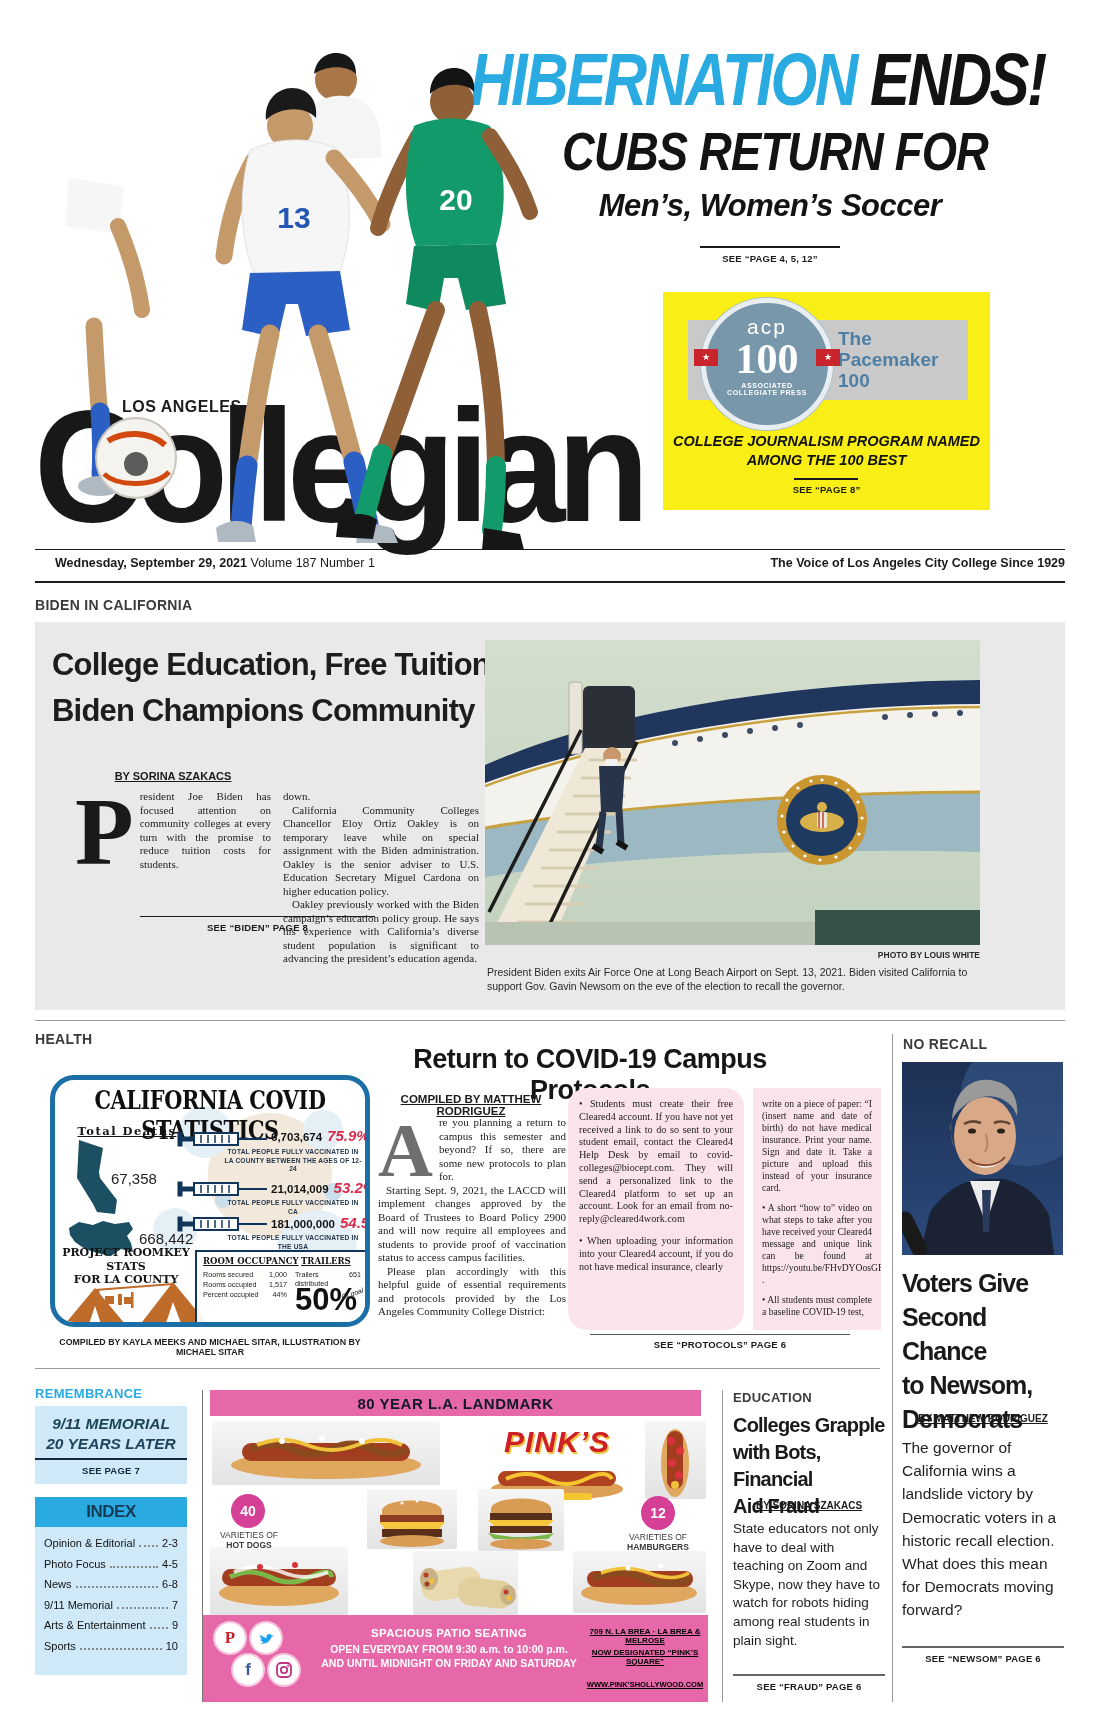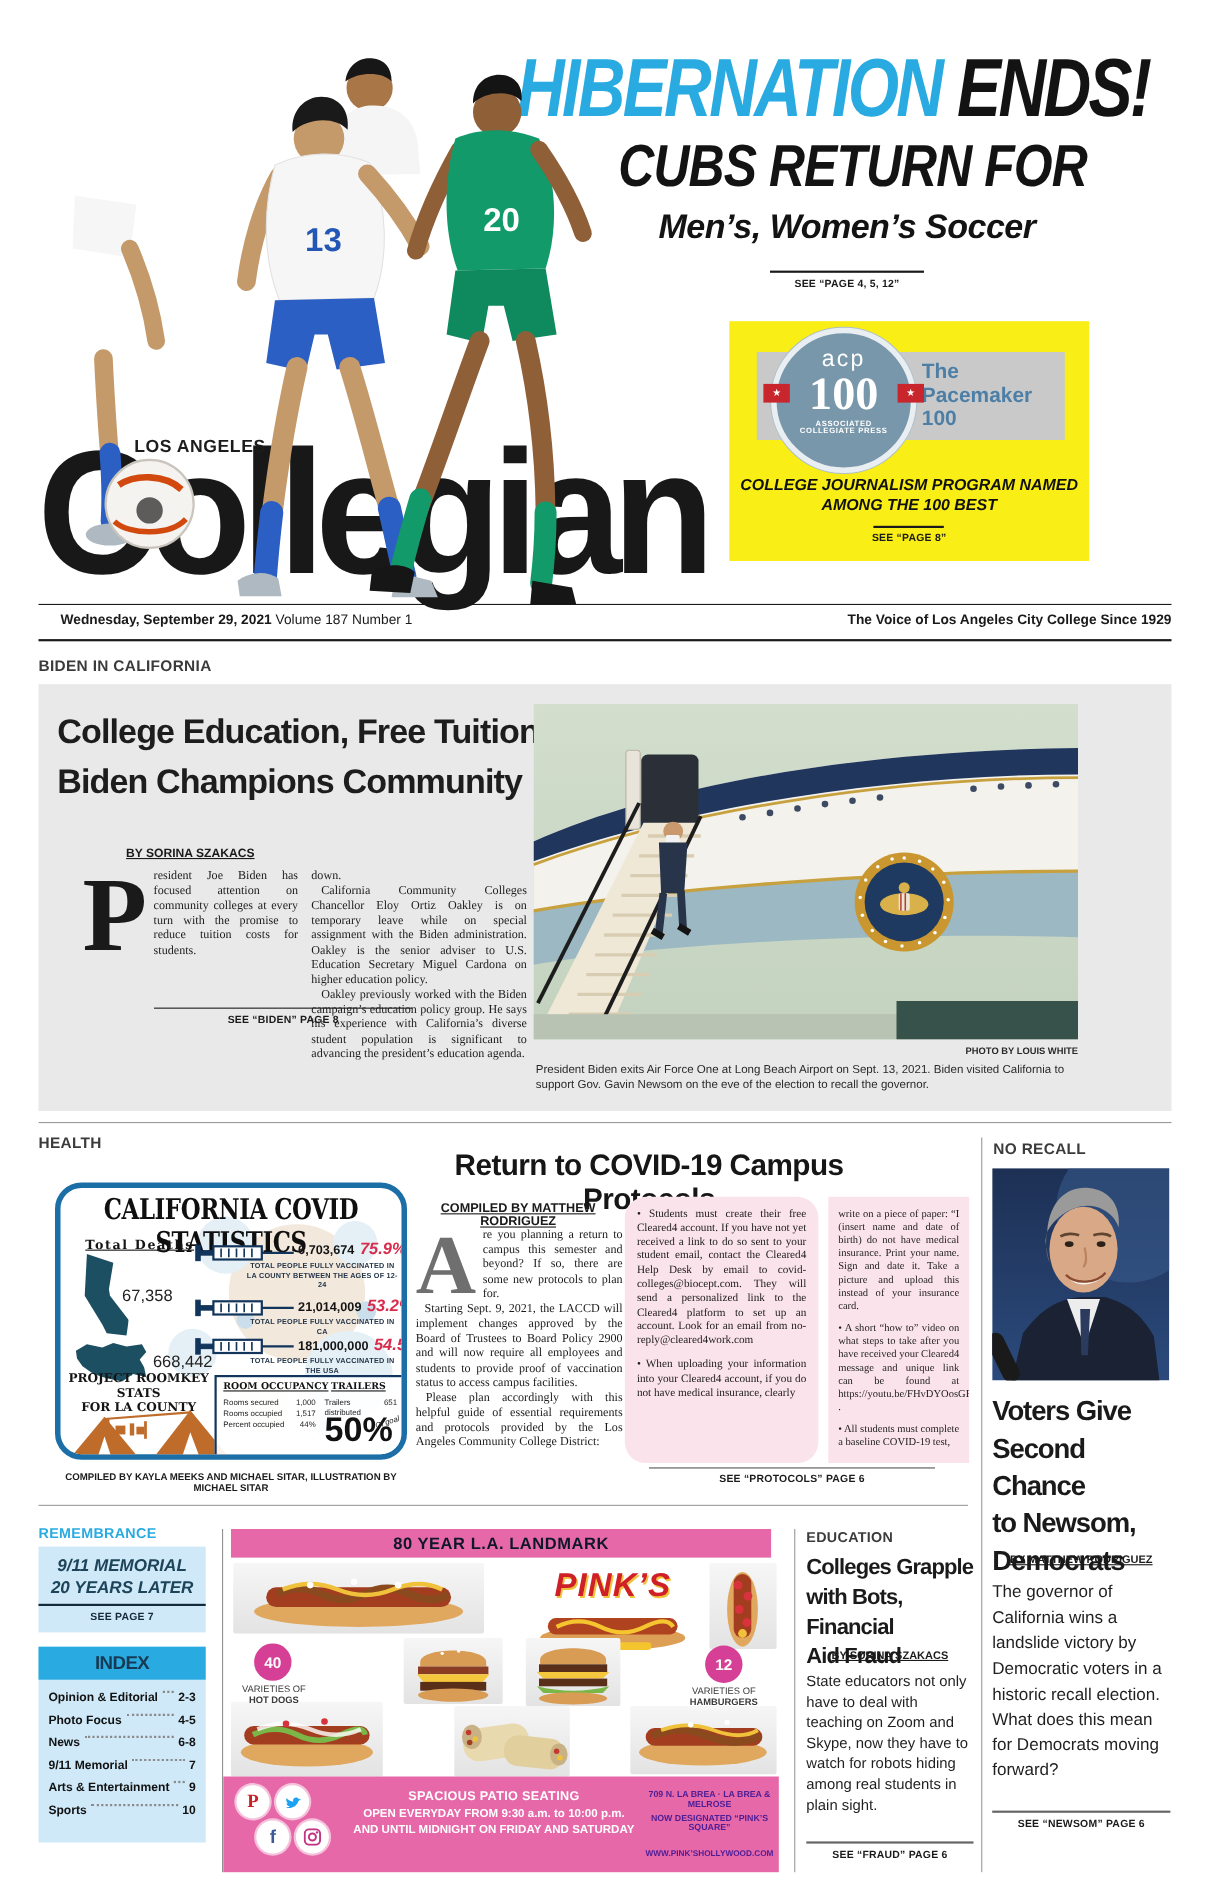--- a/index.html
+++ b/index.html
@@ -13,21 +13,21 @@
   .grayrule{background:#9a9a9a;position:absolute;}
   .see{font-weight:800;font-size:9.5px;letter-spacing:.2px;text-align:center;color:#1a1a1a;}
   .byline{font-weight:800;font-size:11px;text-decoration:underline;text-align:center;color:#1a1a1a;}
   .hero-line{font-style:italic;font-weight:900;white-space:nowrap;color:#131313;}
   .dropcap{float:left;font-weight:800;line-height:.8;margin:4px 6px 0 0;color:#1a1a1a;}
   .body-col{font-family:"Liberation Serif",serif;font-size:11px;line-height:13.5px;text-align:justify;color:#1c1c1c;}
   .body-col p{text-indent:9px;}
   .body-col p.nofirst{text-indent:0;}
   .pinkbox{position:absolute;background:#fbe3ec;padding:10px 11px;overflow:hidden;
            font-family:"Liberation Serif",serif;text-align:justify;color:#1c1c1c;}
-  .idx-row{display:flex;align-items:flex-start;font-weight:700;font-size:11px;margin-bottom:8.6px;color:#121212;}
+  .idx-row{display:flex;align-items:flex-end;font-weight:400;font-size:11px;margin-bottom:8.6px;color:#121212;}
   .idx-dots{flex:1;border-bottom:2px dotted #8a8a8a;margin:0 4px 2px;}
   .tile{position:absolute;background:linear-gradient(#f6f6f6,#e3e3e3);overflow:hidden;border-radius:2px;}
   .soc{position:absolute;width:30px;height:30px;border-radius:50%;background:#fff;display:flex;align-items:center;justify-content:center;box-shadow:0 0 0 2px rgba(255,255,255,.6);}
   .stat-val{font-weight:800;font-size:11.5px;color:#141414;}
   .stat-pct{font-weight:900;font-style:italic;font-size:15px;color:#d92b4b;margin-left:5px;}
   .stat-lbl{font-weight:700;font-size:6.6px;line-height:8.6px;text-align:center;color:#23364a;letter-spacing:.2px;}
   .slab{font-family:"DejaVu Serif",serif;font-weight:700;}
   svg text{font-family:"Liberation Sans",sans-serif;}
 </style>
 </head>
@@ -590,21 +590,21 @@
             <rect x="1" y="1" width="14" height="14" rx="4" fill="none" stroke="#c13584" stroke-width="1.8"></rect>
             <circle cx="8" cy="8" r="3.2" fill="none" stroke="#c13584" stroke-width="1.8"></circle>
             <circle cx="12.2" cy="3.8" r="1.1" fill="#c13584"></circle>
           </svg>
       </div>
       <div class="abs" style="left:112px;top:12px;width:268px;text-align:center;color:#fff;">
         <div style="font-weight:800;font-size:11.5px;letter-spacing:.3px;">SPACIOUS PATIO SEATING</div>
         <div style="font-weight:800;font-size:10.5px;margin-top:4px;">OPEN EVERYDAY FROM 9:30 a.m. to 10:00 p.m.</div>
         <div style="font-weight:800;font-size:10.5px;margin-top:2px;">AND UNTIL MIDNIGHT ON FRIDAY AND SATURDAY</div>
       </div>
-      <div class="abs" style="left:382px;top:12px;width:120px;text-align:center;color:#4c1d95;">
+      <div class="abs" style="left:382px;top:12px;width:120px;text-align:center;color:#000000;text-decoration:underline;">
         <div style="font-weight:800;font-size:8px;">709 N. LA BREA  ·  LA BREA &amp; MELROSE</div>
         <div style="font-weight:800;font-size:8px;margin-top:3px;">NOW DESIGNATED “PINK’S SQUARE”</div>
         <div style="font-weight:800;font-size:7.5px;margin-top:14px;">WWW.PINK’SHOLLYWOOD.COM</div>
       </div>
     </div>
   </div>
 
   <div class="abs kicker" style="left:733px;top:1390px;font-size:13px;">EDUCATION</div>
   <div class="abs" style="left:733px;top:1412px;width:154px;font-weight:800;font-size:20px;line-height:27px;letter-spacing:-.8px;color:#1a1a1a;">
     <div>Colleges Grapple</div>

